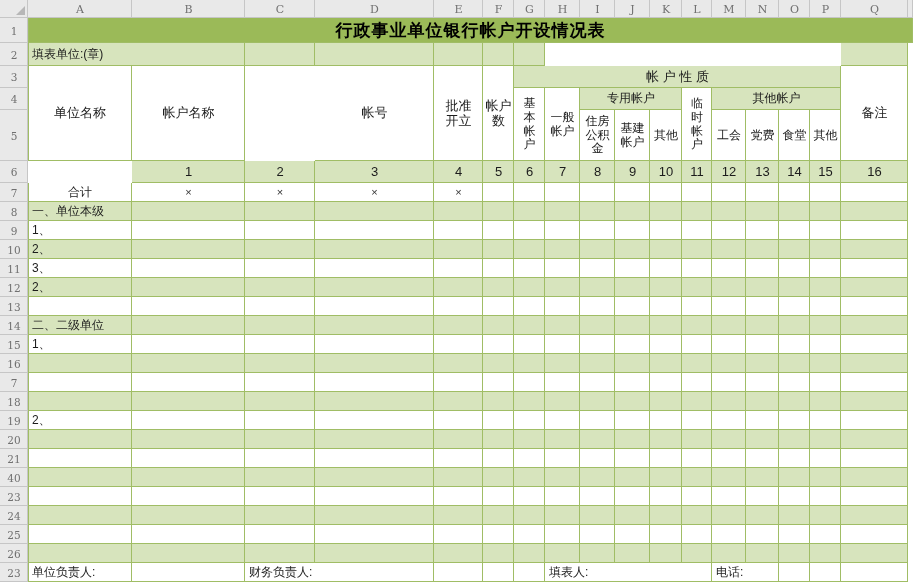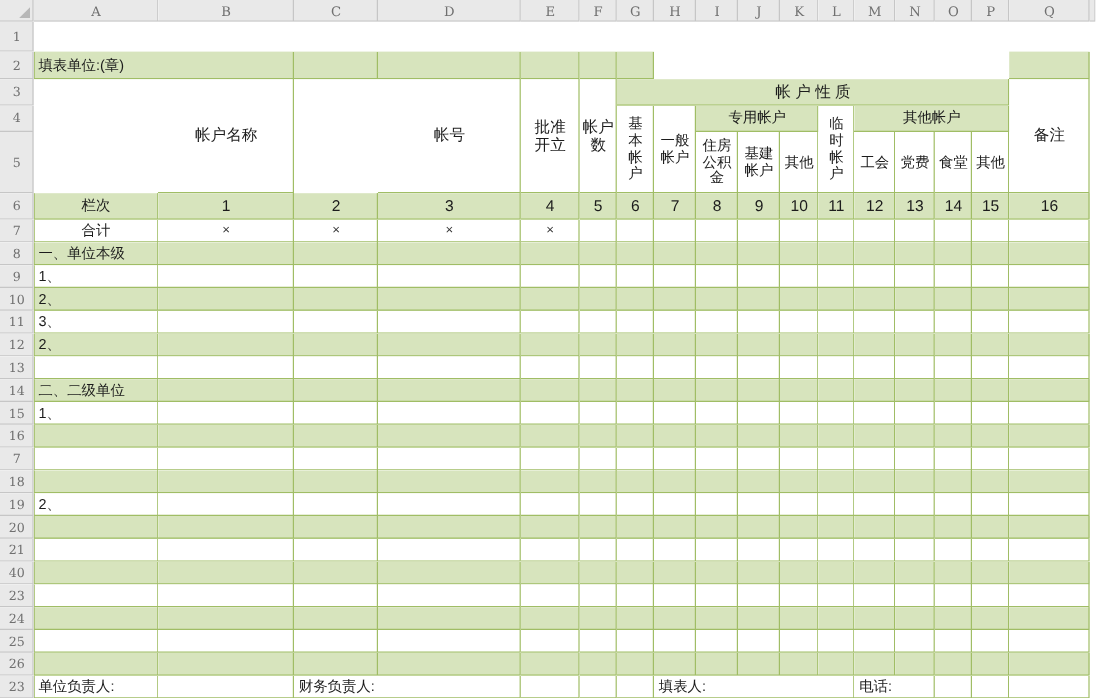--- a/index.html
+++ b/index.html
@@ -35,29 +35,31 @@
 </style>
 </head>
 <body>
 
 <div id="app">
   <div id="sheet">
 
     <div class="strip corner" style="grid-row:1;grid-column:1"></div>
     <div class="strip" style="grid-row:1;grid-column:19"></div>
 
+    <div class="c bl title-cell" style="grid-row:2;grid-column:2/20">行政事业单位银行帐户开设情况表</div>
 
     <div class="c bl g left" style="grid-row:3;grid-column:2/4">填表单位:(章)</div>
     <div class="c g" style="grid-row:3;grid-column:4"></div>
     <div class="c g" style="grid-row:3;grid-column:5"></div>
     <div class="c g" style="grid-row:3;grid-column:6"></div>
     <div class="c g" style="grid-row:3;grid-column:7"></div>
     <div class="c g" style="grid-row:3;grid-column:8"></div>
     <div class="c g" style="grid-row:3;grid-column:18"></div>
 
+    <div class="c bl h13" style="grid-row:4/7;grid-column:2">单位名称</div>
     <div class="c h13" style="grid-row:4/7;grid-column:3">帐户名称</div>
     <div class="c h13" style="grid-row:4/7;grid-column:5">帐号</div>
     <div class="c h13 pre" style="grid-row:4/7;grid-column:6">批准
 开立</div>
     <div class="c h13 pre" style="grid-row:4/7;grid-column:7">帐户
 数</div>
     <div class="c g h13" style="grid-row:4;grid-column:8/18">帐 户 性 质</div>
     <div class="c pre" style="grid-row:5/7;grid-column:8">基
 本
 帐
@@ -75,21 +77,20 @@
 时
 帐
 户</div>
     <div class="c g" style="grid-row:5;grid-column:14/18">其他帐户</div>
     <div class="c" style="grid-row:6;grid-column:14">工会</div>
     <div class="c" style="grid-row:6;grid-column:15">党费</div>
     <div class="c" style="grid-row:6;grid-column:16">食堂</div>
     <div class="c" style="grid-row:6;grid-column:17">其他</div>
     <div class="c h13" style="grid-row:4/7;grid-column:18">备注</div>
 
-    <div class="c bl g" style="grid-row:7;grid-column:2">栏次</div>
 
     <div class="c bl" style="grid-row:8;grid-column:2">合计</div>
 
     <div class="c bl left" style="grid-row:28;grid-column:2">单位负责人:</div>
     <div class="c" style="grid-row:28;grid-column:3"></div>
     <div class="c left" style="grid-row:28;grid-column:4/6">财务负责人:</div>
     <div class="c" style="grid-row:28;grid-column:6"></div>
     <div class="c" style="grid-row:28;grid-column:7"></div>
     <div class="c" style="grid-row:28;grid-column:8"></div>
     <div class="c left" style="grid-row:28;grid-column:9/14">填表人:</div>

